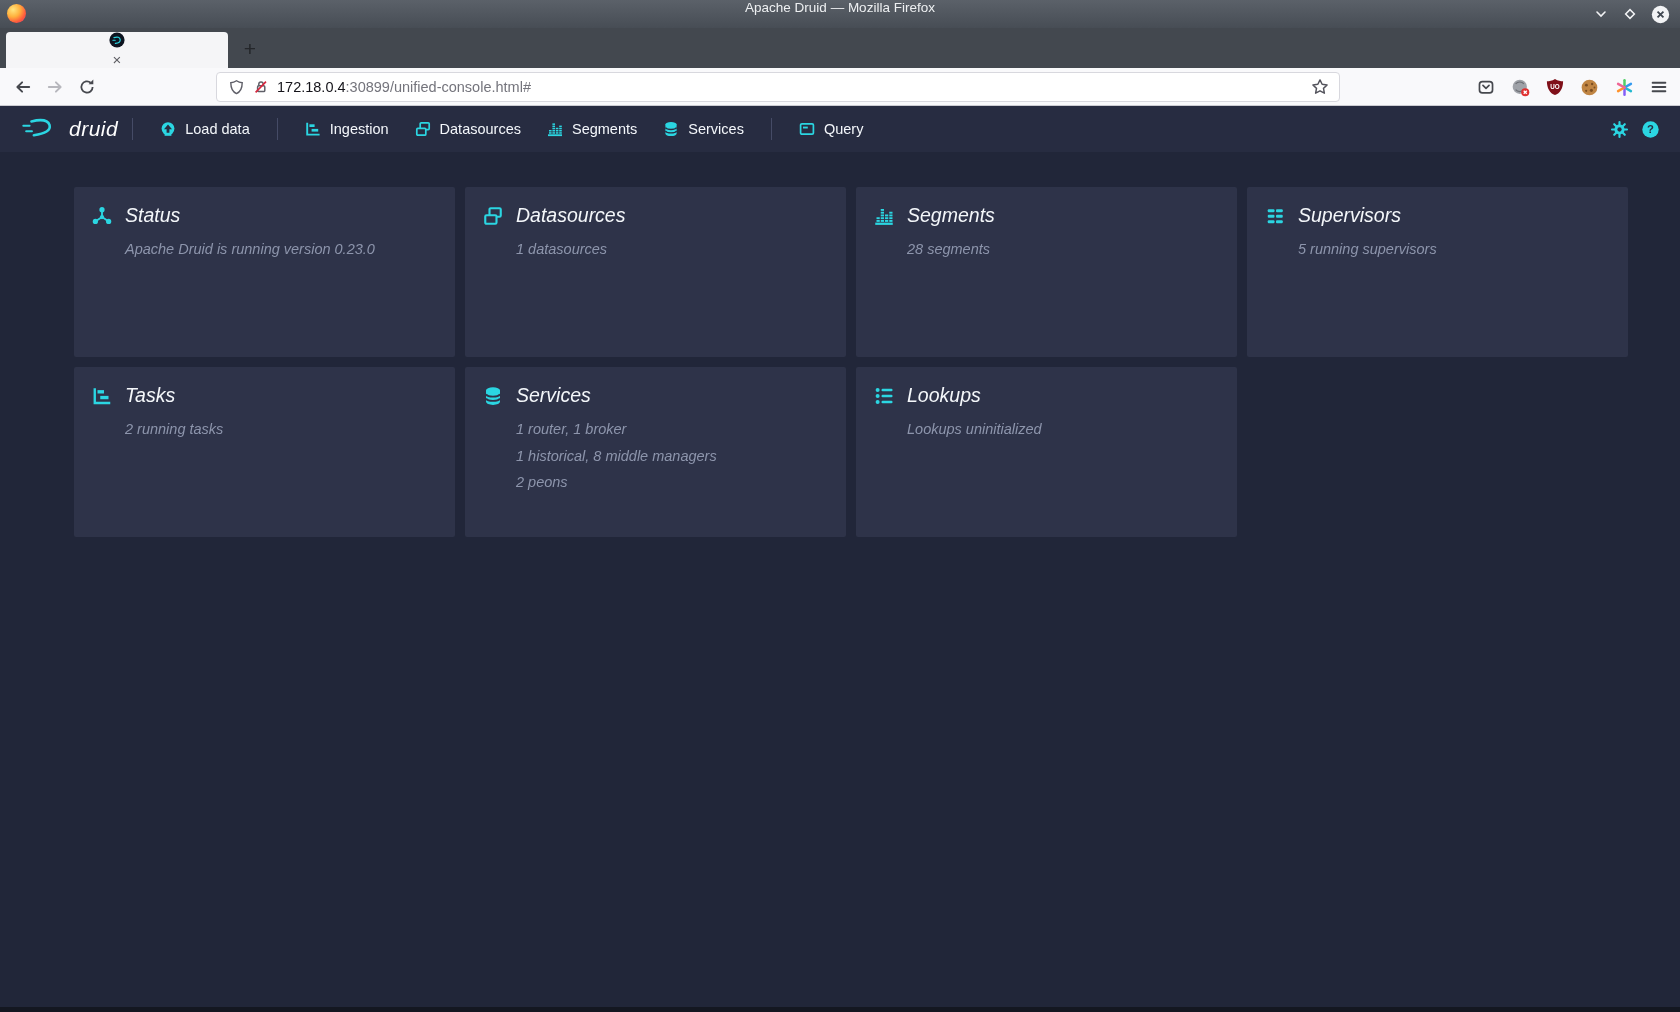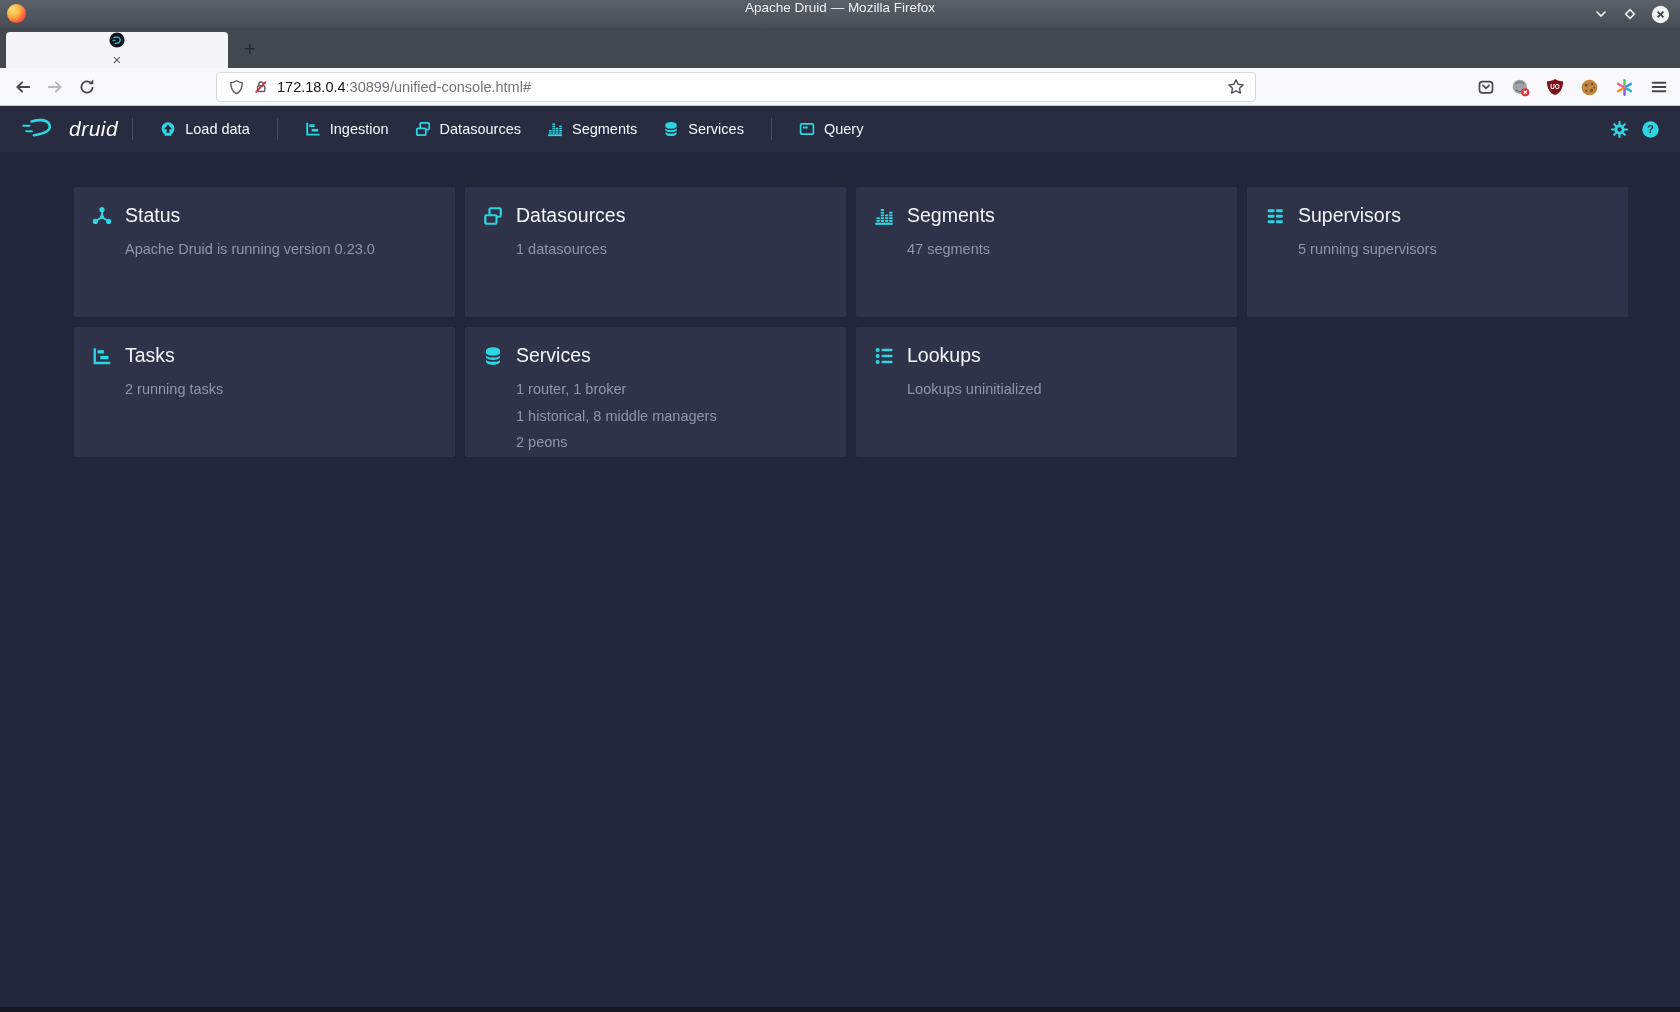--- a/index.html
+++ b/index.html
@@ -19,21 +19,21 @@
   .tab { position:absolute; left:6px; top:4px; width:222px; height:36px; background:#f5f5f7;
          border-radius:4px 4px 0 0; display:flex; align-items:center; padding:0 10px; cursor:pointer;flex-direction:column; }
   .tab-label { flex:1; font-size:13px; color:#15141a; margin-left:9px; white-space:nowrap; overflow:hidden; }
   .tab-close { color:#5d5d63; font-size:15px; padding:0 2px; cursor:pointer; }
   .newtab { position:absolute; left:237px; top:8px; width:26px; height:26px; color:#24262a; font-size:21px;
             line-height:25px; text-align:center; cursor:pointer; }
 
   
   .toolbar { height:38px; background:#f9f9fb; border-bottom:1px solid #ccccd2; position:relative; display:flex; align-items:center; }
   .navbtn { display:inline-flex; margin-left:14px; cursor:pointer; }
-  .urlbar { position:absolute; left:216px; top:4px; width:1040px; height:30px; background:#ffffff;
+  .urlbar { position:absolute; left:216px; top:4px; width:1124px; height:30px; background:#ffffff;
             border:1px solid #d8d8de; border-radius:4px; display:flex; align-items:center; padding:0 11px; }
   .urlbar .sep { width:8px; }
   .url-text { font-size:14.5px; margin-left:8px; white-space:nowrap; }
   .url-host { color:#15141a; }
   .url-rest { color:#74747c; }
   .url-star { position:absolute; right:10px; top:5px; display:inline-flex; cursor:pointer; }
   .tool-icons { position:absolute; right:12px; top:0; height:38px; display:flex; gap:16px; align-items:center; }
   .tool-icons span { display:inline-flex; cursor:pointer; }
 
   
@@ -43,21 +43,21 @@
   .nav-divider { width:1px; height:22px; background:#454b66; margin:0 14px; }
   .nav-item { display:flex; align-items:center; gap:9px; padding:0 13px; height:46px;
               color:#f4f7fb; font-size:14.5px; cursor:pointer; }
   .nav-item .nav-ic { display:inline-flex; }
   .nav-right { position:absolute; right:20px; top:0; height:46px; display:flex; gap:12px; align-items:center; }
   .nav-right span { display:inline-flex; cursor:pointer; }
 
   
   .content { position:relative; height:859px; }
   .cards { display:grid; grid-template-columns:repeat(4, 381px); gap:10px; padding:35px 0 0 74px; }
-  .card { background:#2e3349; border-radius:2px; height:130px; padding:17px 18px; cursor:pointer; }
+  .card { background:#2e3349; border-radius:2px; height:170px; padding:17px 18px; cursor:pointer;font-style:italic; }
   .card-head { display:flex; align-items:center; gap:13px; }
   .card-ic { display:inline-flex; }
   .card-title { color:#f4f7fa; font-size:19.5px; font-weight:500; }
   .card-lines { margin:9px 0 0 33px; }
   .card-line { color:#8d95ac; font-size:14.5px; line-height:26.5px; }
 
   .bottom-strip { position:absolute; left:0; bottom:0; width:100%; height:5px; background:#141721; }
 </style>
 </head>
 <body>
@@ -352,21 +352,21 @@
               <rect x="8.8" y="6.8" width="2.6" height="1.5" fill="#2bd6e2"></rect>
               <rect x="12.2" y="11.2" width="2.6" height="1.5" fill="#2bd6e2"></rect>
               <rect x="12.2" y="9" width="2.6" height="1.5" fill="#2bd6e2"></rect>
               <rect x="12.2" y="6.8" width="2.6" height="1.5" fill="#2bd6e2"></rect>
               <rect x="12.2" y="4.6" width="2.6" height="1.5" fill="#2bd6e2"></rect>
             </svg>
           </span>
           <span class="card-title">Segments</span>
         </div>
         <div class="card-lines">
-          <div class="card-line">47 segments</div>
+          <div class="card-line">28 segments</div>
         </div>
       </div>
       <div class="card">
         <div class="card-head">
           <span class="card-ic">
             <svg width="20" height="20" viewBox="0 0 16 16">
               <rect x="2.2" y="2.6" width="5.4" height="2.3" rx="0.8" fill="#2bd6e2"></rect>
               <rect x="8.8" y="2.6" width="5.4" height="2.3" rx="0.8" fill="#2bd6e2"></rect>
               <rect x="2.2" y="7" width="5.4" height="2.3" rx="0.8" fill="#2bd6e2"></rect>
               <rect x="8.8" y="7" width="5.4" height="2.3" rx="0.8" fill="#2bd6e2"></rect>

